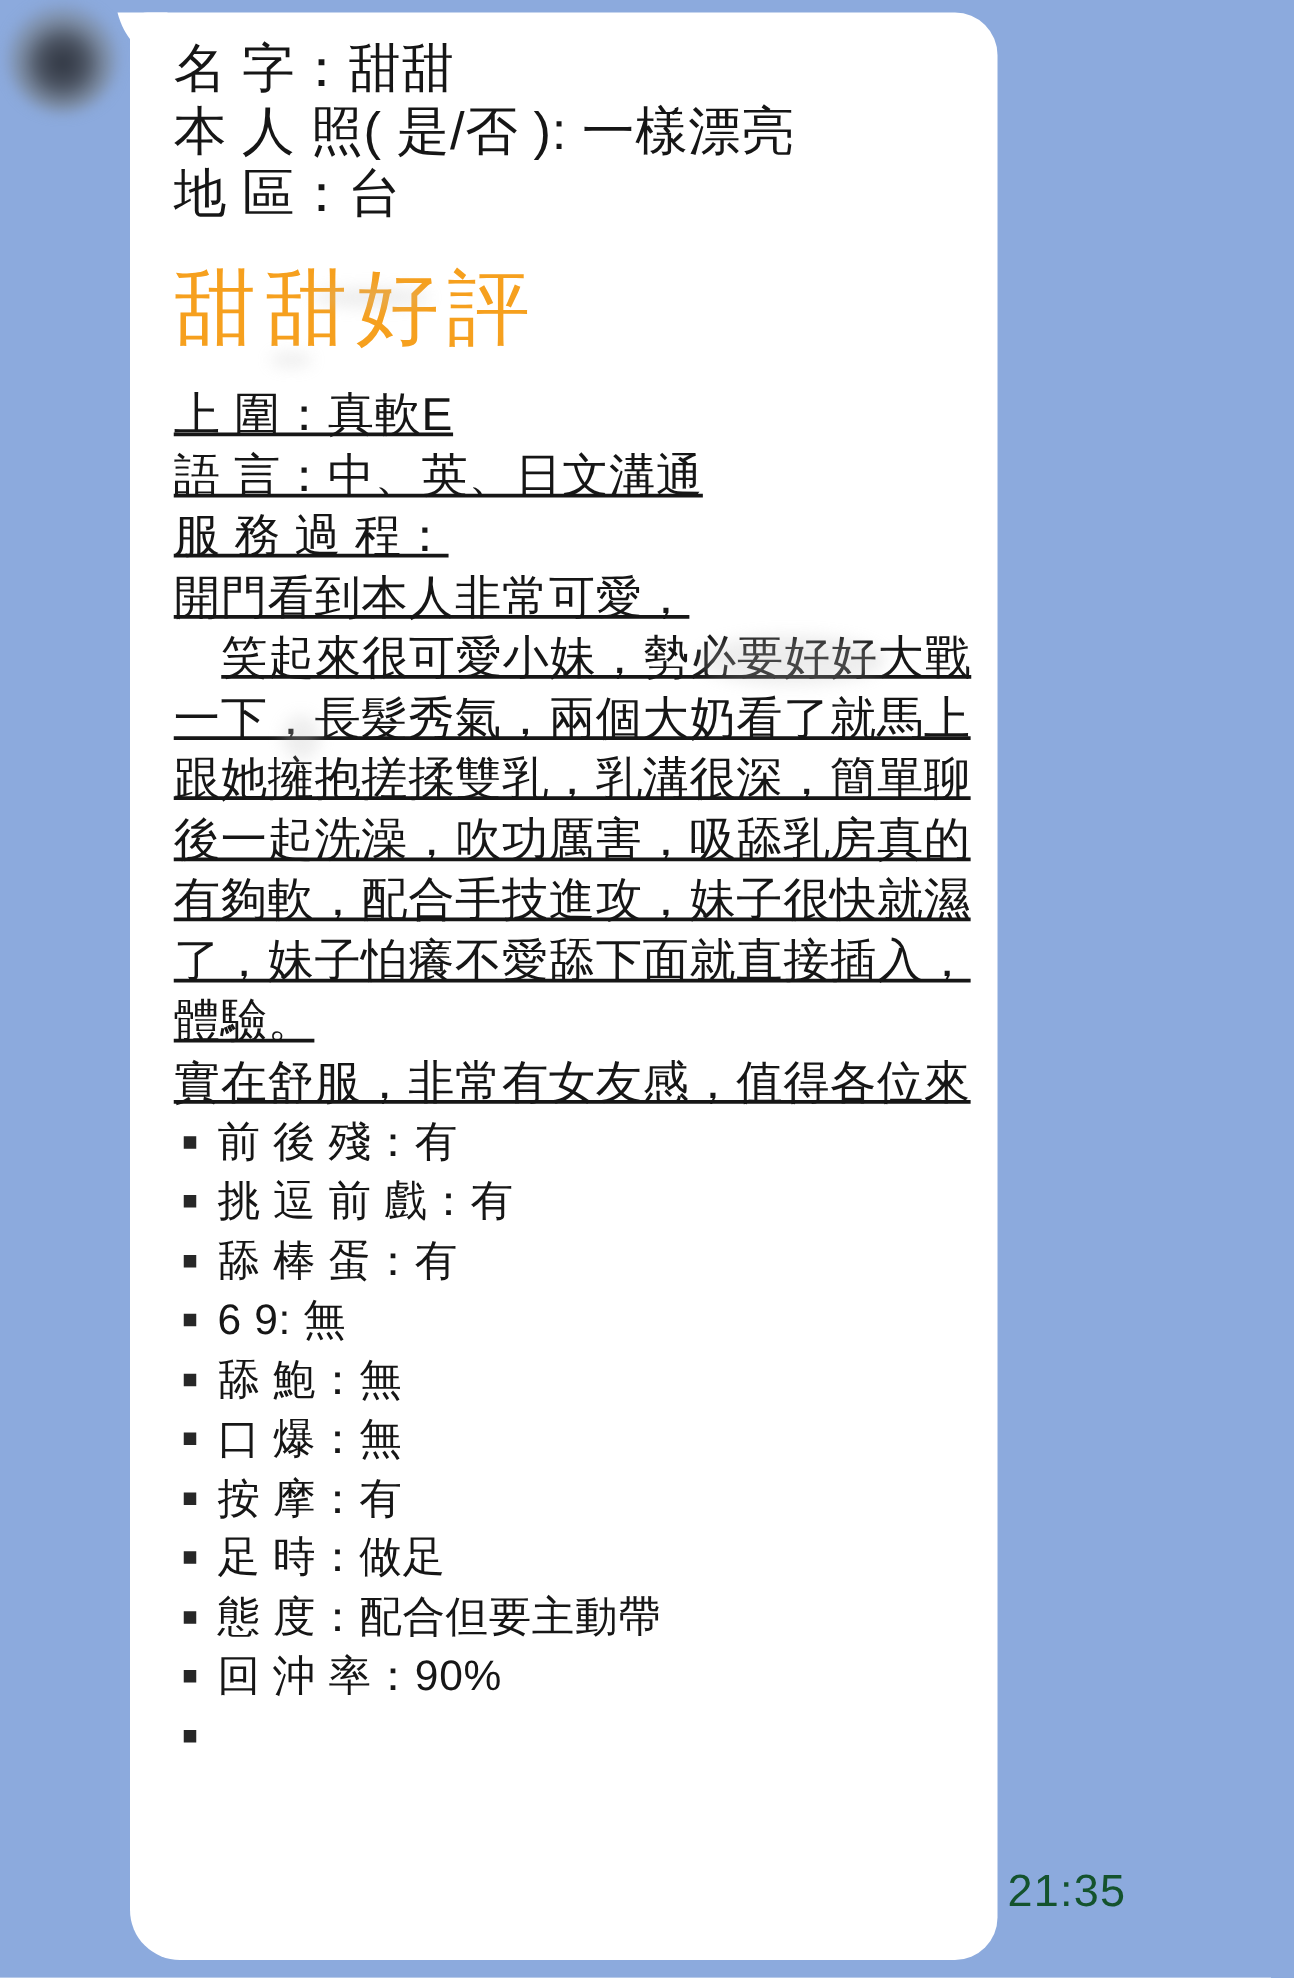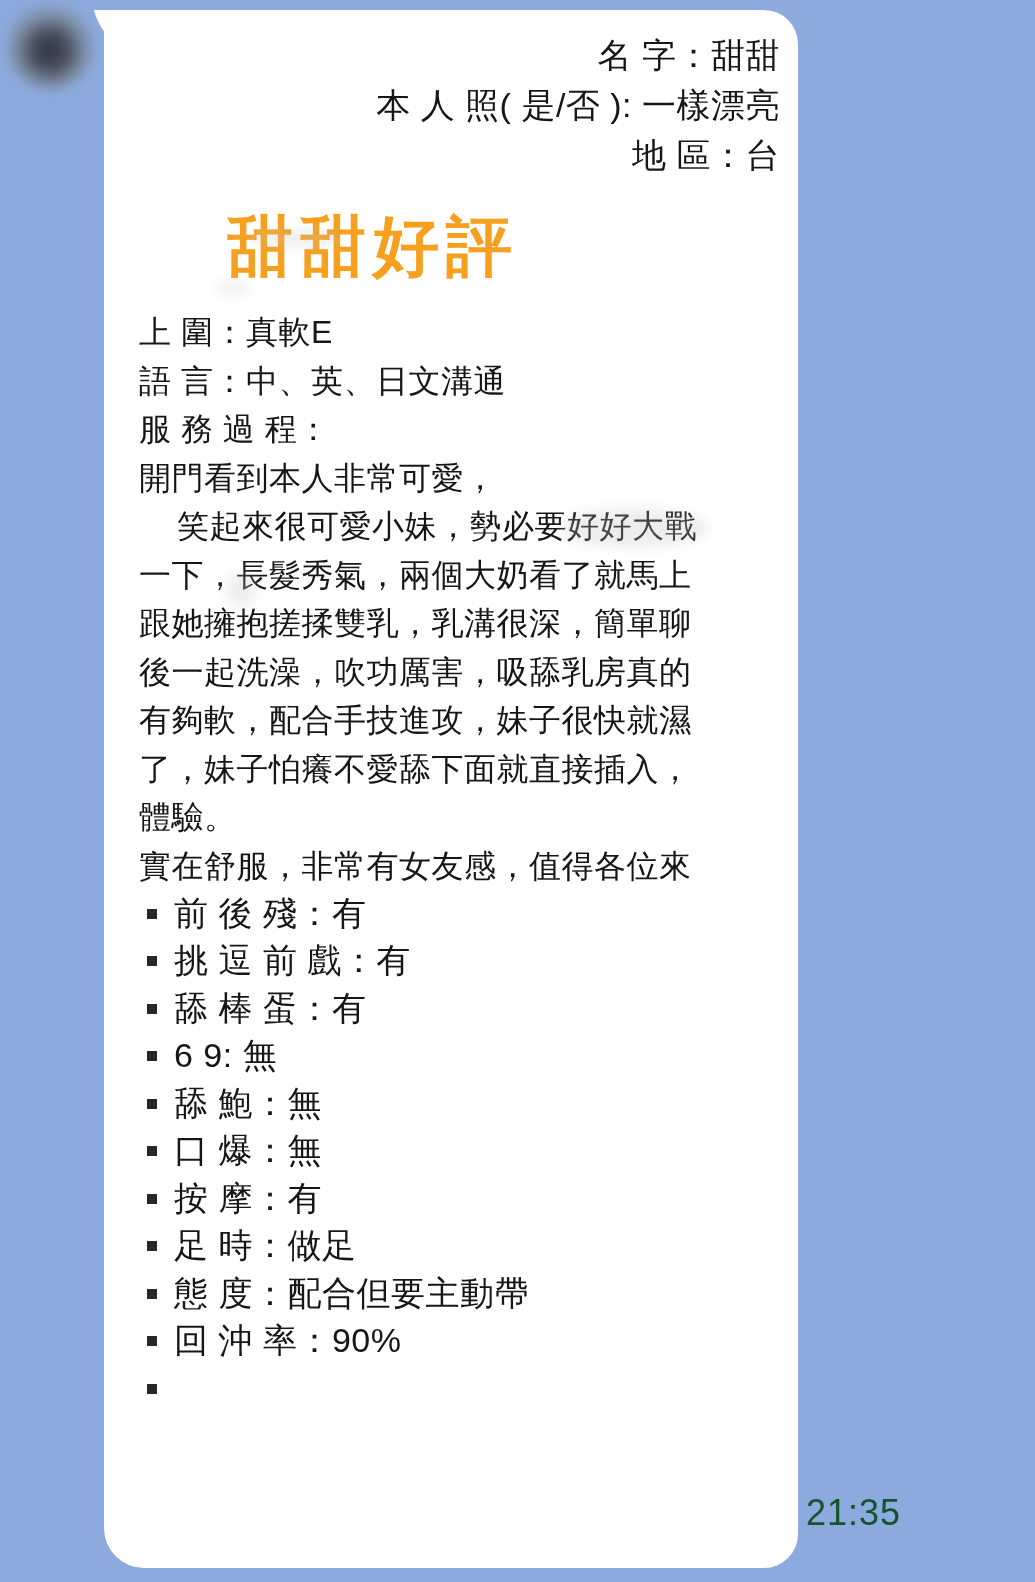--- a/index.html
+++ b/index.html
@@ -43,39 +43,38 @@
     top: -1px;
     width: 42px;
     height: 48px;
   }
   .profile .line,
   .review .line {
     white-space: nowrap;
     letter-spacing: 0.5px;
   }
   .profile .line {
-    font-size: 34px;
+    font-size: 42px;
     line-height: 50px;
-    text-align: right;
   }
   .title {
     margin-top: 26px;
-    margin-left: 88px;
     height: 80px;
     line-height: 80px;
     font-size: 66px;
-    font-weight: bold;
+    font-weight: normal;
     color: #f6a01e;
     letter-spacing: 7px;
     white-space: nowrap;
   }
   .review { margin-top: 22px; }
   .review .line {
-    font-size: 32px;
+    font-size: 37px;
     line-height: 48.5px;
+    text-decoration: underline;
   }
   .review .line.indent { padding-left: 38px; }
   .checklist { }
   .checklist .item {
     display: flex;
     align-items: center;
     height: 47.5px;
     white-space: nowrap;
   }
   .bullet {

